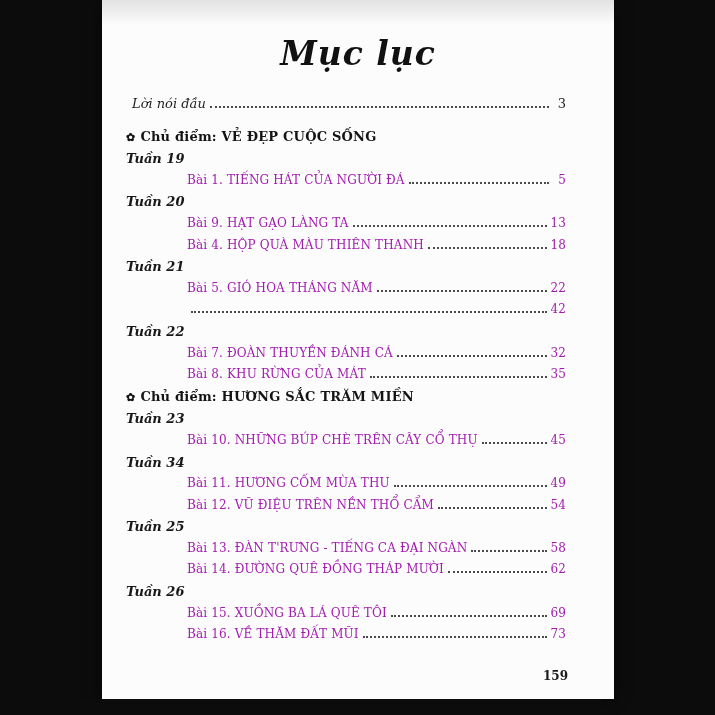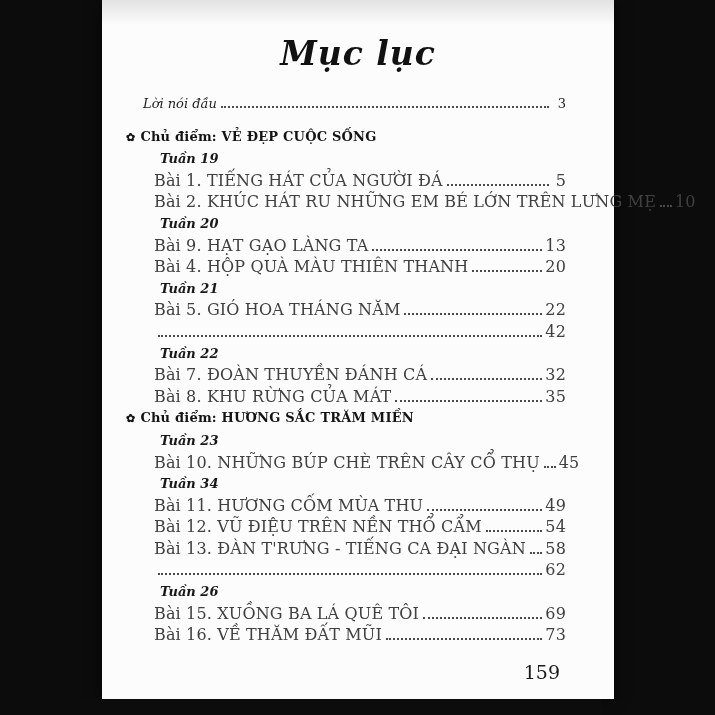--- a/index.html
+++ b/index.html
@@ -51,43 +51,43 @@
   }
   .row {
     display: flex;
     align-items: baseline;
     min-height: 21.6px;
     font-size: 12.5px;
     line-height: 21.6px;
     white-space: nowrap;
   }
   .row.intro {
-    padding-left: 41px;
+    padding-left: 30px;
     font-style: italic;
     font-size: 13px;
     margin-bottom: 11px;
   }
   .row.section {
     padding-left: 24px;
     font-weight: bold;
     font-size: 13px;
     color: #141414;
     letter-spacing: 0.2px;
   }
   .row.week {
-    padding-left: 58px;
+    padding-left: 24px;
     font-weight: bold;
     font-style: italic;
     font-size: 13px;
     color: #181818;
   }
   .row.lesson {
-    padding-left: 52px;
-    font-size: 16px;
-    color: #404040;
+    padding-left: 85px;
+    font-size: 12px;
+    color: #a21caf;
     letter-spacing: 0.15px;
   }
   .flower {
     margin-right: 5px;
     font-size: 11px;
     font-style: normal;
   }
   .label {
     flex: 0 0 auto;
   }
@@ -99,23 +99,23 @@
   }
   .pg {
     flex: 0 0 auto;
     text-align: right;
     min-width: 14px;
     font-style: normal;
   }
   .folio {
     position: absolute;
     bottom: 16px;
-    right: 54px;
-    font-weight: normal;
-    font-size: 19px;
+    right: 46px;
+    font-weight: bold;
+    font-size: 12px;
     color: #1a1a1a;
   }
   .bottom-band {
     position: absolute;
     left: 0; right: 0; bottom: 0;
     height: 16px;
     background: #0c0c0c;
   }
 </style>
 </head>
@@ -135,37 +135,32 @@
           <span class="label">Chủ điểm: VẺ ĐẸP CUỘC SỐNG</span>
         </div>
         <div class="row week">
           <span class="label">Tuần 19</span>
         </div>
         <div class="row lesson">
           <span class="label">Bài 1. TIẾNG HÁT CỦA NGƯỜI ĐÁ</span>
           <span class="dots"></span>
           <span class="pg">5</span>
         </div>
-        <div class="row lesson">
-          <span class="label">Bài 2. KHÚC HÁT RU NHỮNG EM BÉ LỚN TRÊN LƯNG MẸ</span>
-          <span class="dots"></span>
-          <span class="pg">10</span>
-        </div>
         <div class="row week">
           <span class="label">Tuần 20</span>
         </div>
         <div class="row lesson">
           <span class="label">Bài 9. HẠT GẠO LÀNG TA</span>
           <span class="dots"></span>
           <span class="pg">13</span>
         </div>
         <div class="row lesson">
           <span class="label">Bài 4. HỘP QUÀ MÀU THIÊN THANH</span>
           <span class="dots"></span>
-          <span class="pg">20</span>
+          <span class="pg">18</span>
         </div>
         <div class="row week">
           <span class="label">Tuần 21</span>
         </div>
         <div class="row lesson">
           <span class="label">Bài 5. GIÓ HOA THÁNG NĂM</span>
           <span class="dots"></span>
           <span class="pg">22</span>
         </div>
         <div class="row lesson">
@@ -203,26 +198,30 @@
         <div class="row lesson">
           <span class="label">Bài 11. HƯƠNG CỐM MÙA THU</span>
           <span class="dots"></span>
           <span class="pg">49</span>
         </div>
         <div class="row lesson">
           <span class="label">Bài 12. VŨ ĐIỆU TRÊN NỀN THỔ CẨM</span>
           <span class="dots"></span>
           <span class="pg">54</span>
         </div>
+        <div class="row week">
+          <span class="label">Tuần 25</span>
+        </div>
         <div class="row lesson">
           <span class="label">Bài 13. ĐÀN T'RƯNG - TIẾNG CA ĐẠI NGÀN</span>
           <span class="dots"></span>
           <span class="pg">58</span>
         </div>
         <div class="row lesson">
+          <span class="label">Bài 14. ĐƯỜNG QUÊ ĐỒNG THÁP MƯỜI</span>
           <span class="dots"></span>
           <span class="pg">62</span>
         </div>
         <div class="row week">
           <span class="label">Tuần 26</span>
         </div>
         <div class="row lesson">
           <span class="label">Bài 15. XUỒNG BA LÁ QUÊ TÔI</span>
           <span class="dots"></span>
           <span class="pg">69</span>

